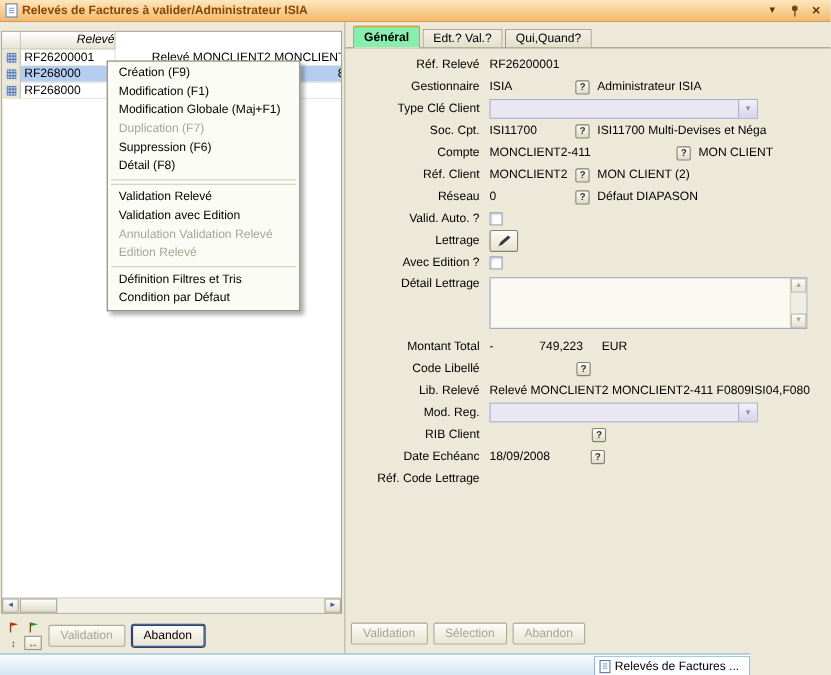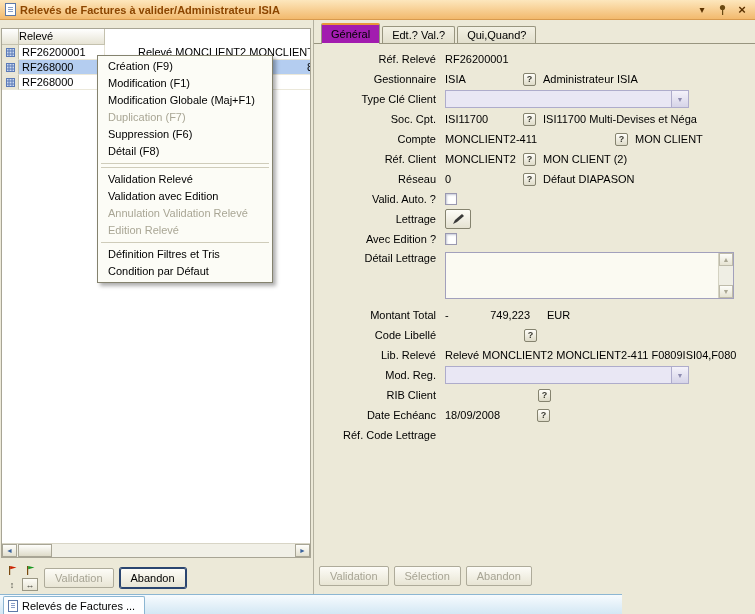--- a/index.html
+++ b/index.html
@@ -11,21 +11,21 @@
   .tb-title{flex:1;font-weight:bold;color:#8c4600;white-space:nowrap;overflow:hidden;}
   .doc-icon{width:11px;height:13px;background:#fff;border:1px solid #5d79a8;position:relative;flex:none;}
   .doc-icon::after{content:"";position:absolute;left:2px;top:3px;width:5px;height:1px;background:#8aa0c8;box-shadow:0 2px 0 #8aa0c8,0 4px 0 #8aa0c8;}
   .tb-btn{width:16px;height:15px;display:flex;align-items:center;justify-content:center;color:#5c3200;font-size:10px;line-height:1;cursor:default;}
   .tb-btn.close{font-size:13px;font-weight:bold;}
 
   
   .left-panel{position:absolute;left:0;top:20px;width:312px;height:574px;}
   .table-region{position:absolute;left:1px;top:8px;width:310px;height:530px;background:#fff;border:1px solid #a8a595;}
   .thead{display:flex;height:16px;}
-  .th{background:linear-gradient(#ffffff,#e7e4d5);border-right:1px solid #c4c1ae;border-bottom:1px solid #c4c1ae;text-align:left;line-height:15px;overflow:hidden;}
+  .th{background:linear-gradient(#ffffff,#e7e4d5);border-right:1px solid #c4c1ae;border-bottom:1px solid #c4c1ae;text-align:right;line-height:15px;overflow:hidden;font-style:italic;}
   .th-corner{width:17px;flex:none;}
   .th-releve{width:86px;flex:none;}
   .th-designation{flex:1;border-right:none;}
   .trow{display:flex;height:15px;line-height:14px;}
   .td{overflow:hidden;white-space:nowrap;border-right:1px solid #e6e3d4;border-bottom:1px solid #ebe8da;padding:0 3px;}
   .td-rowhdr{width:17px;background:#e9e6d6;border-right:1px solid #c4c1ae;display:flex;align-items:center;justify-content:center;padding:0;flex:none;}
   .td-releve{width:86px;flex:none;}
   .td-designation{flex:1;border-right:none;position:relative;margin-left:30px;}
   .trow.selected .td-releve,.trow.selected .td-designation{background:#b4cdf0;}
   .tail8{position:absolute;left:172px;top:0;}
@@ -41,21 +41,21 @@
   .mini.boxed{border:1px solid #9a9784;background:linear-gradient(#fdfcf6,#e7e4d4);}
 
   .btn{height:20px;padding:0 10px;background:linear-gradient(#fdfcf7,#e8e5d4);border:1px solid #85836f;border-radius:2px;font-size:11px;font-family:inherit;display:inline-flex;align-items:center;justify-content:center;color:#000;white-space:nowrap;}
   .btn.disabled{color:#a7a494;border-color:#aeab9a;}
   .btn.default{box-shadow:0 0 0 1px #2a4570;border-color:#2a4570;}
 
   
   .right-panel{position:absolute;left:313px;top:20px;width:442px;height:574px;border-left:1px solid #b4b1a0;}
   .tabs{position:absolute;left:7px;top:3px;display:flex;align-items:flex-end;z-index:2;}
   .tab{height:17px;padding:0 9px;line-height:16px;background:linear-gradient(#f3f1e4,#e2dfcd);border:1px solid #98957f;border-bottom:none;border-radius:2px 2px 0 0;margin-right:2px;white-space:nowrap;}
-  .tab.active{height:20px;line-height:18px;background:#a21caf;font-weight:normal;border-top:2px solid #e8973a;position:relative;}
+  .tab.active{height:20px;line-height:18px;background:#86efac;font-weight:bold;border-top:2px solid #e8973a;position:relative;}
   .tab.active::after{content:"";position:absolute;left:0;right:0;bottom:-1px;height:1px;background:#ece9d8;}
   .tab-underline{position:absolute;left:0;top:23px;width:100%;height:1px;background:#98957f;}
 
   .form{position:absolute;left:0;top:24px;width:100%;padding-top:5px;}
   .frow{display:flex;align-items:center;height:20px;padding-left:4px;}
   .frow.tall{height:56px;align-items:flex-start;padding-top:3px;}
   .flabel{width:118px;text-align:right;margin-right:9px;flex:none;white-space:nowrap;}
   .fv{white-space:nowrap;}
   .w78{width:78px;flex:none;}
   .w170{width:170px;flex:none;}
@@ -77,21 +77,21 @@
 
   .right-actions{position:absolute;left:5px;bottom:8px;display:flex;gap:5px;}
 
   
   .context-menu{position:absolute;left:97px;top:55px;width:176px;background:#fcfcf6;border:1px solid #84826e;box-shadow:3px 3px 4px rgba(0,0,0,.32);padding:2px 1px;z-index:10;}
   .menu-item{padding:2px 9px;line-height:13px;white-space:nowrap;}
   .menu-item.disabled{color:#a9a695;}
   .menu-sep{height:1px;background:#cfccba;margin:3px 2px;}
 
   
-  .bottom-bar{position:absolute;left:0;bottom:0;width:622px;height:20px;background:linear-gradient(#f7fbfe,#d3e7f4);border-top:1px solid #8cb6d2;display:flex;align-items:flex-end;}
+  .bottom-bar{position:absolute;left:0;bottom:0;width:682px;height:20px;background:linear-gradient(#f7fbfe,#d3e7f4);border-top:1px solid #8cb6d2;display:flex;align-items:flex-end;justify-content:flex-end;}
   .bb-tab{margin-left:3px;height:18px;padding:0 9px 0 4px;background:#fdfeff;border:1px solid #8cb6d2;border-bottom:none;border-radius:2px 2px 0 0;display:flex;align-items:center;gap:4px;white-space:nowrap;}
   .bb-doc{width:10px;height:12px;background:#fff;border:1px solid #5d79a8;position:relative;flex:none;}
   .bb-doc::after{content:"";position:absolute;left:2px;top:2px;width:4px;height:1px;background:#8aa0c8;box-shadow:0 2px 0 #8aa0c8,0 4px 0 #8aa0c8;}
 </style>
 </head>
 <body>
 
 <div class="titlebar">
   <span class="doc-icon"></span>
   <span class="tb-title">Relevés de Factures à valider/Administrateur ISIA</span>

